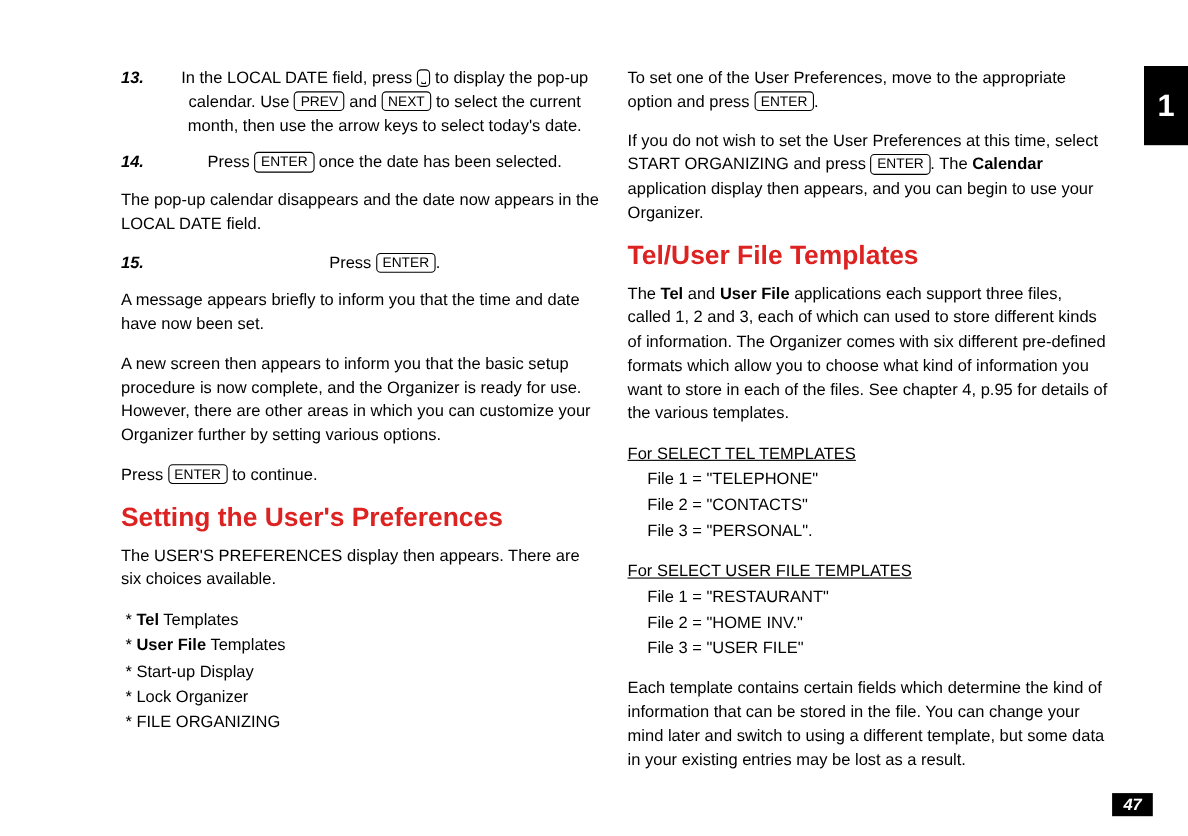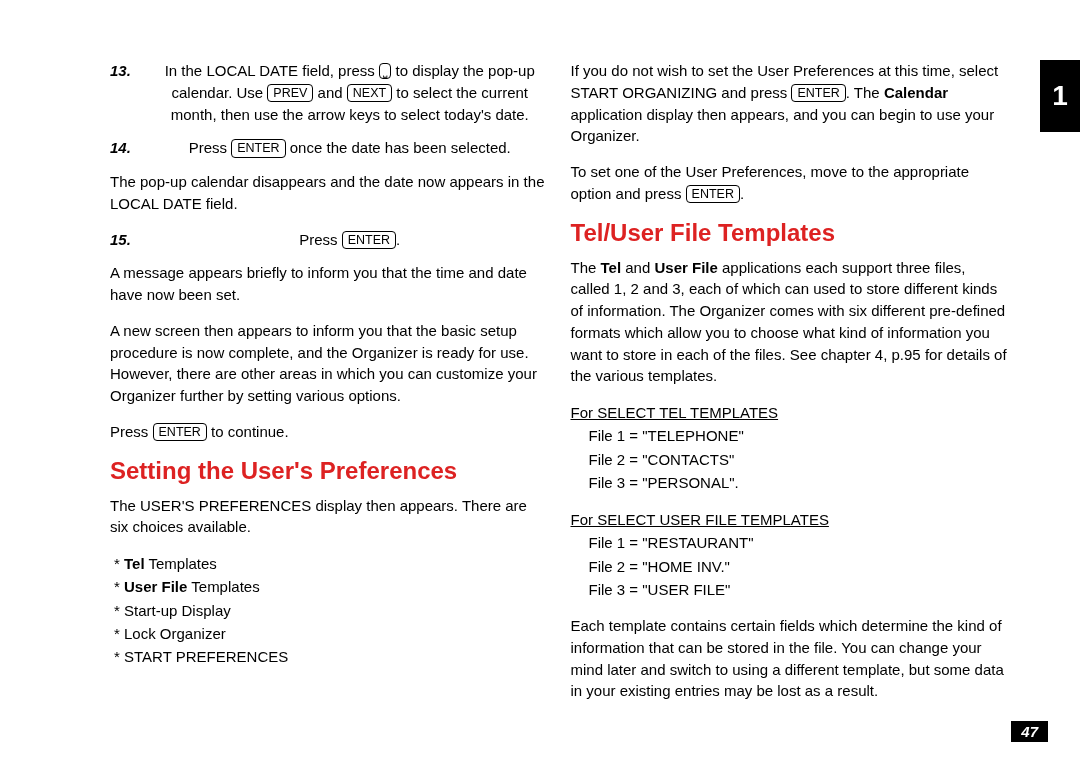--- a/index.html
+++ b/index.html
@@ -128,32 +128,32 @@
 
     <h2 class="section">Setting the User's Preferences</h2>
 
     <p class="flow">The USER'S PREFERENCES display then appears. There are six choices available.</p>
 
     <div class="pref-list">
       <span class="pref-line"><span>* </span><span class="b">Tel</span><span> Templates</span></span>
       <span class="pref-line"><span>* </span><span class="b">User File</span><span> Templates</span></span>
       <span class="pref-line"><span>* </span><span>Start-up Display</span></span>
       <span class="pref-line"><span>* </span><span>Lock Organizer</span></span>
-      <span class="pref-line"><span>* </span><span>START PREFERENCES</span></span>
+      <span class="pref-line"><span>* </span><span>FILE ORGANIZING</span></span>
     </div>
   </div>
 
   <div class="col">
 
     <p class="flow">
-      <span>If you do not wish to set the User Preferences at this time, select START ORGANIZING and press </span><span class="keycap">ENTER</span><span>. The </span><span class="b">Calendar</span><span> application display then appears, and you can begin to use your Organizer.</span>
+      <span>To set one of the User Preferences, move to the appropriate option and press </span><span class="keycap">ENTER</span><span>.</span>
     </p>
 
     <p class="flow">
-      <span>To set one of the User Preferences, move to the appropriate option and press </span><span class="keycap">ENTER</span><span>.</span>
+      <span>If you do not wish to set the User Preferences at this time, select START ORGANIZING and press </span><span class="keycap">ENTER</span><span>. The </span><span class="b">Calendar</span><span> application display then appears, and you can begin to use your Organizer.</span>
     </p>
 
     <h2 class="section">Tel/User File Templates</h2>
 
     <p class="flow">
       <span>The </span><span class="b">Tel</span><span> and </span><span class="b">User File</span><span> applications each support three files, called 1, 2 and 3, each of which can used to store different kinds of information. The Organizer comes with six different pre-defined formats which allow you to choose what kind of information you want to store in each of the files. See chapter 4, p.95 for details of the various templates.</span>
     </p>
 
     <div class="tpl-block">
       <div class="tpl-head">For SELECT TEL TEMPLATES</div>

